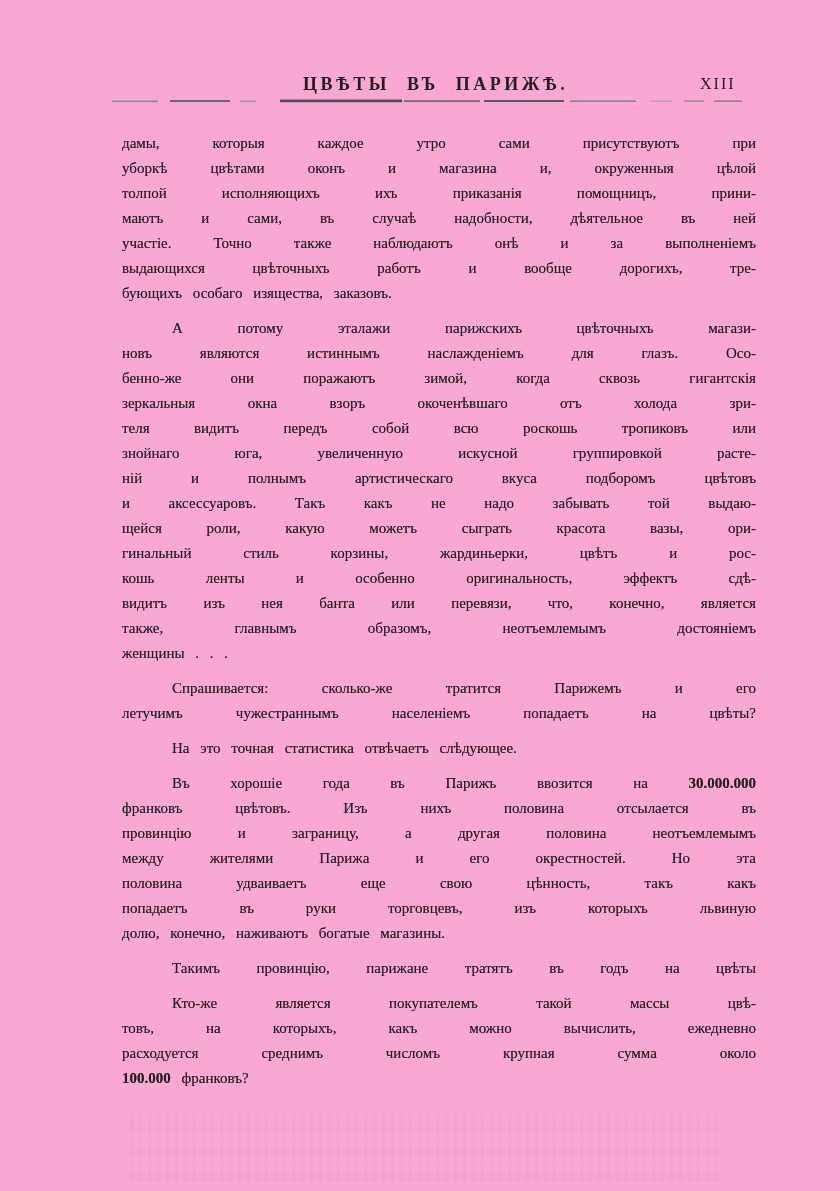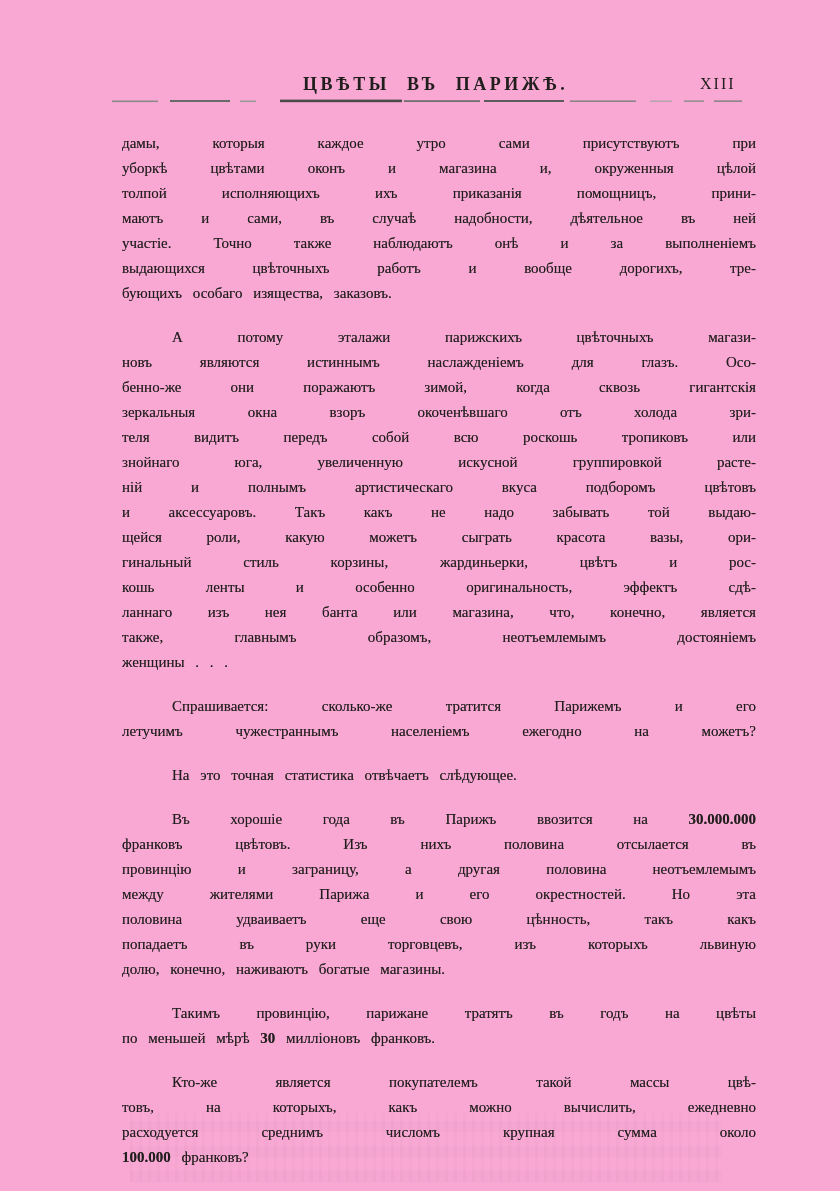--- a/index.html
+++ b/index.html
@@ -24,21 +24,21 @@
     position: absolute; left: 700px; top: 1px;
     font-size: 16px; letter-spacing: 2px;
   }
   .rule { position: absolute; top: 98px; left: 112px; }
   
   .text-block {
     position: absolute; top: 131px; left: 122px; width: 634px;
     font-size: 15px; line-height: 25px;
     text-shadow: 0 0 0.4px rgba(20,18,16,0.55);
   }
-  .para + .para { margin-top: 19px; }
+  .para + .para { margin-top: 10px; }
   .line {
     text-align: justify;
     text-align-last: justify;
     text-justify: inter-word;
   }
   .line-indent { padding-left: 50px; }
   .line-last { text-align-last: left; word-spacing: 7px; }
   .bold { font-weight: 700; }
   
   .bleed {
@@ -86,43 +86,42 @@
         <div class="line"><span>новъ являются истиннымъ наслажденіемъ для глазъ. Осо-</span></div>
         <div class="line"><span>бенно-же они поражаютъ зимой, когда сквозь гигантскія</span></div>
         <div class="line"><span>зеркальныя окна взоръ окоченѣвшаго отъ холода зри-</span></div>
         <div class="line"><span>теля видитъ передъ собой всю роскошь тропиковъ или</span></div>
         <div class="line"><span>знойнаго юга, увеличенную искусной группировкой расте-</span></div>
         <div class="line"><span>ній и полнымъ артистическаго вкуса подборомъ цвѣтовъ</span></div>
         <div class="line"><span>и аксессуаровъ. Такъ какъ не надо забывать той выдаю-</span></div>
         <div class="line"><span>щейся роли, какую можетъ сыграть красота вазы, ори-</span></div>
         <div class="line"><span>гинальный стиль корзины, жардиньерки, цвѣтъ и рос-</span></div>
         <div class="line"><span>кошь ленты и особенно оригинальность, эффектъ сдѣ-</span></div>
-        <div class="line"><span>ланнаго изъ нея банта или магазина, что, конечно, является</span></div>
+        <div class="line"><span>видитъ изъ нея банта или перевязи, что, конечно, является</span></div>
         <div class="line"><span>также, главнымъ образомъ, неотъемлемымъ достояніемъ</span></div>
         <div class="line line-last"><span>женщины . . .</span></div>
       </div>
       <div class="para">
         <div class="line line-indent"><span>Спрашивается: сколько-же тратится Парижемъ и его</span></div>
-        <div class="line"><span>летучимъ чужестраннымъ населеніемъ ежегодно на можетъ?</span></div>
+        <div class="line"><span>летучимъ чужестраннымъ населеніемъ попадаетъ на цвѣты?</span></div>
       </div>
       <div class="para">
         <div class="line line-indent line-last"><span>На это точная статистика отвѣчаетъ слѣдующее.</span></div>
       </div>
       <div class="para">
         <div class="line line-indent"><span>Въ хорошіе года въ Парижъ ввозится на </span><span class="bold">30.000.000</span></div>
         <div class="line"><span>франковъ цвѣтовъ. Изъ нихъ половина отсылается въ</span></div>
         <div class="line"><span>провинцію и заграницу, а другая половина неотъемлемымъ</span></div>
         <div class="line"><span>между жителями Парижа и его окрестностей. Но эта</span></div>
         <div class="line"><span>половина удваиваетъ еще свою цѣнность, такъ какъ</span></div>
         <div class="line"><span>попадаетъ въ руки торговцевъ, изъ которыхъ львиную</span></div>
         <div class="line line-last"><span>долю, конечно, наживаютъ богатые магазины.</span></div>
       </div>
       <div class="para">
         <div class="line line-indent"><span>Такимъ провинцію, парижане тратятъ въ годъ на цвѣты</span></div>
-        <div class="line line-last"><span>по меньшей мѣрѣ </span><span class="bold">30</span><span> милліоновъ франковъ.</span></div>
       </div>
       <div class="para">
         <div class="line line-indent"><span>Кто-же является покупателемъ такой массы цвѣ-</span></div>
         <div class="line"><span>товъ, на которыхъ, какъ можно вычислить, ежедневно</span></div>
         <div class="line"><span>расходуется среднимъ числомъ крупная сумма около</span></div>
         <div class="line line-last"><span class="bold">100.000</span><span> франковъ?</span></div>
       </div>
     </div>
 
   <div class="bleed"></div>

